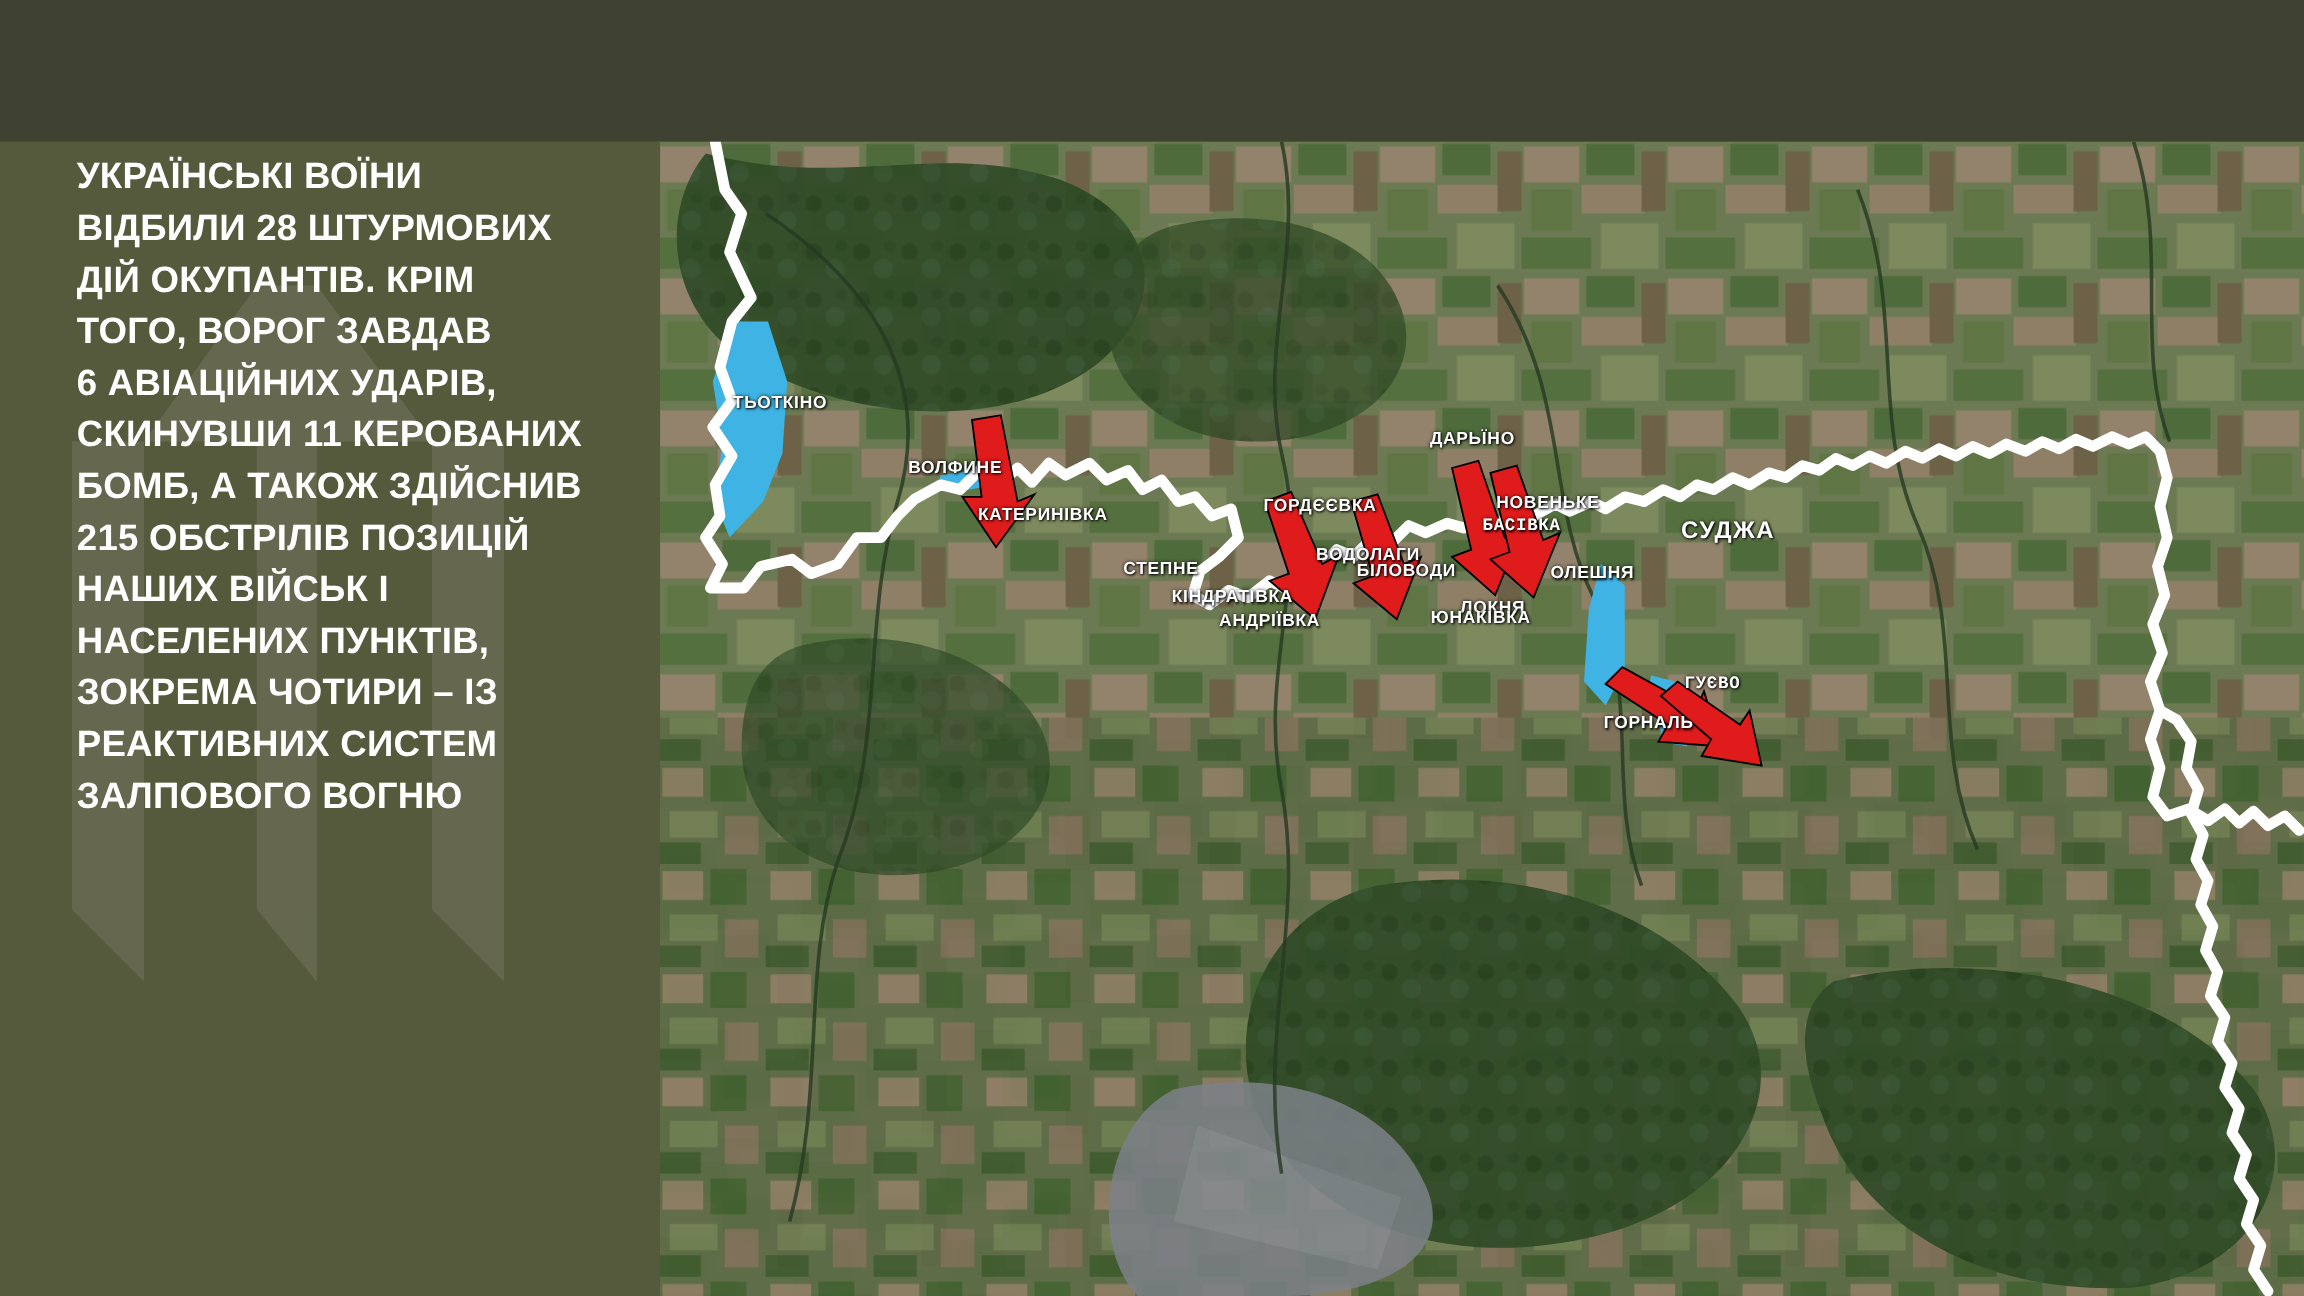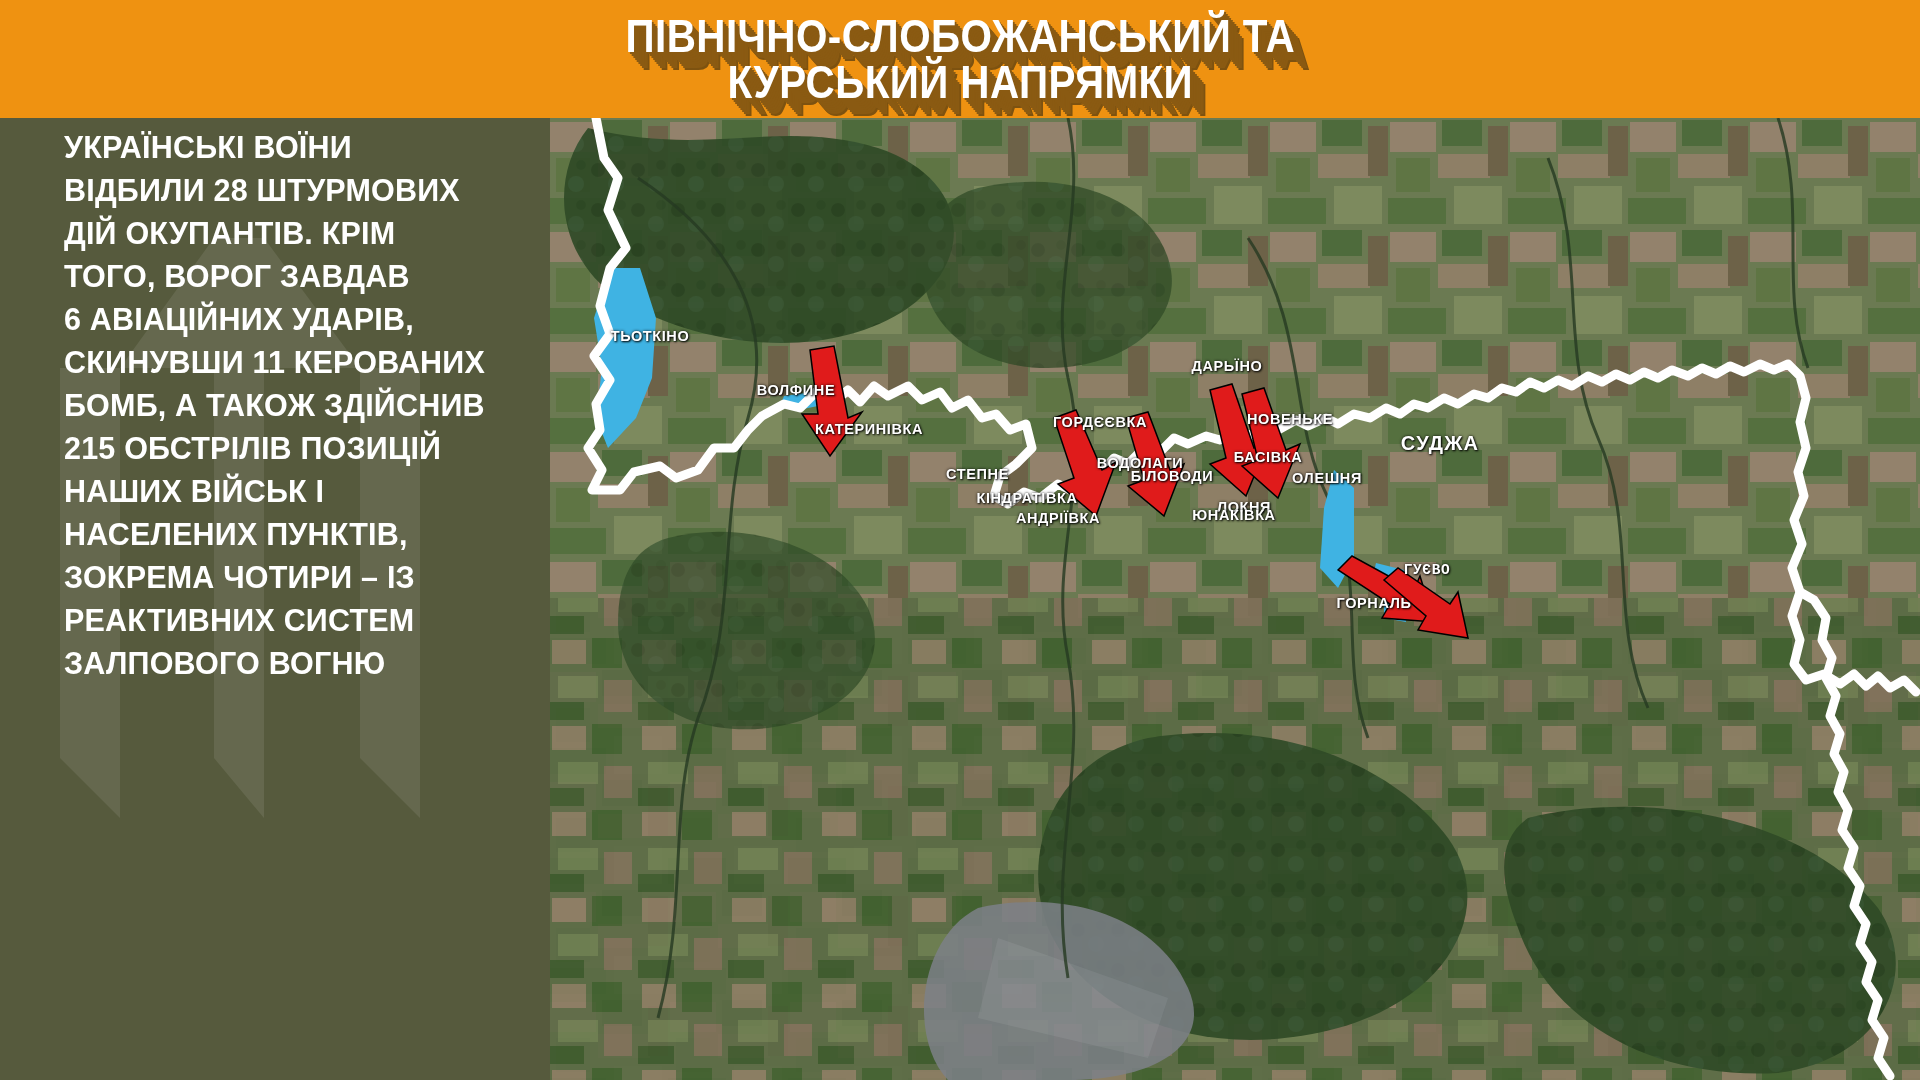--- a/index.html
+++ b/index.html
@@ -90,24 +90,20 @@
     z-index:22;
     pointer-events:none;
   }
   .city-label.big { font-size:20px; letter-spacing:1.2px; }
 </style>
 </head>
 <body>
 
 <div id="root">
 
-  <div class="header">
-    <div class="header-title">ПІВНІЧНО-СЛОБОЖАНСЬКИЙ ТА
-КУРСЬКИЙ НАПРЯМКИ</div>
-  </div>
 
   <div class="side-panel">
 
     <svg class="watermark" viewBox="0 0 548 962" preserveAspectRatio="xMidYMid slice">
       <g fill="#ffffff">
         <path d="M214 120 L214 640 L264 700 L264 120 Z"></path>
         <path d="M60 250 L60 640 L120 700 L120 250 Z"></path>
         <path d="M360 250 L360 640 L420 700 L420 250 Z"></path>
         <path d="M120 250 L214 120 L214 250 Z"></path>
         <path d="M264 120 L360 250 L264 250 Z"></path>
@@ -234,29 +230,29 @@
         <g>
           <path d="M836,462 L850,450 L902,486 L910,474 L920,520 L870,512 L878,498 Z" fill="#E01B1B" stroke="#000000" stroke-width="1.5"></path>
         </g>
       </g>
     </svg>
 
     <div>
       <div class="city-label" style="left:102px; top:218px;">ТЬОТКІНО</div>
       <div class="city-label" style="left:224px; top:272px;margin-left:24px;">ВОЛФИНЕ</div>
       <div class="city-label" style="left:321px; top:311px;">КАТЕРИНІВКА</div>
-      <div class="city-label" style="left:413px; top:356px;padding-left:33px;">СТЕПНЕ</div>
+      <div class="city-label" style="left:403px; top:356px;padding-left:33px;">СТЕПНЕ</div>
       <div class="city-label" style="left:479px; top:380px;">КІНДРАТІВКА</div>
       <div class="city-label" style="left:510px; top:400px;">АНДРІЇВКА</div>
       <div class="city-label" style="left:552px; top:304px;">ГОРДЄЄВКА</div>
       <div class="city-label" style="left:592px; top:345px;">ВОДОЛАГИ</div>
       <div class="city-label" style="left:624px; top:358px;">БІЛОВОДИ</div>
       <div class="city-label" style="left:679px; top:248px;">ДАРЬЇНО</div>
       <div class="city-label" style="left:742px; top:301px;">НОВЕНЬКЕ</div>
-      <div class="city-label" style="left:720px; top:339px;">БАСІВКА</div>
+      <div class="city-label" style="left:720px; top:321px;font-family:Liberation Mono, monospace;">БАСІВКА</div>
       <div class="city-label" style="left:696px; top:389px;">ЛОКНЯ</div>
       <div class="city-label" style="left:686px; top:397px;">ЮНАКІВКА</div>
       <div class="city-label big" style="left:892px; top:325px;">СУДЖА</div>
       <div class="city-label" style="left:779px; top:360px;">ОЛЕШНЯ</div>
       <div class="city-label" style="left:879px; top:452px;font-family:Liberation Mono, monospace;">ГУЄВО</div>
       <div class="city-label" style="left:826px; top:485px;">ГОРНАЛЬ</div>
     </div>
 
   </div>
 </div>

